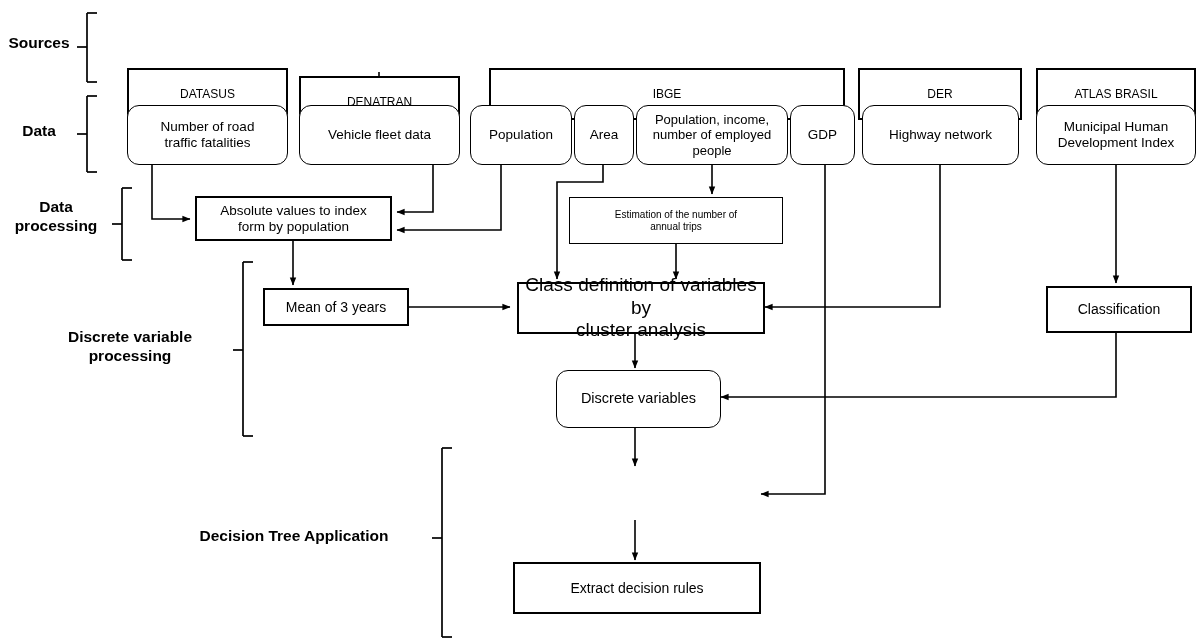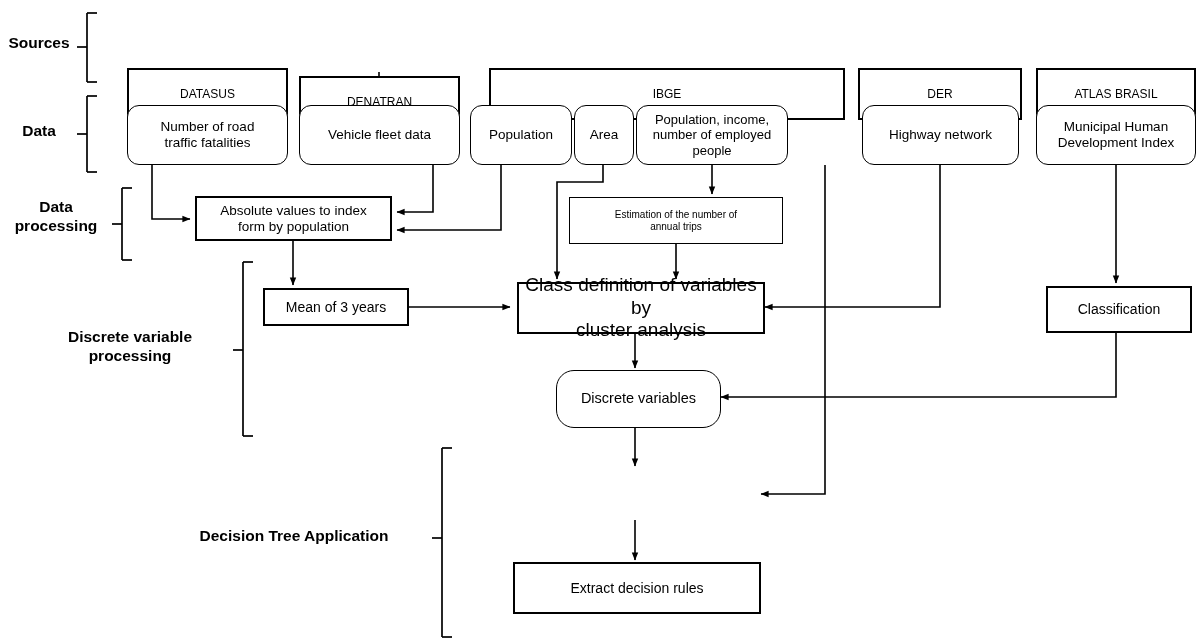--- a/index.html
+++ b/index.html
@@ -5,21 +5,21 @@
   html,body{margin:0;padding:0;background:#ffffff;}
   body{font-family:"Liberation Sans", sans-serif;}
   #canvas{position:relative;width:1204px;height:643px;background:#fff;overflow:hidden;}
   #wires{position:absolute;left:0;top:0;width:1204px;height:643px;}
   .node{position:absolute;box-sizing:border-box;display:flex;align-items:center;justify-content:center;
         text-align:center;background:#fff;color:#000;line-height:1.18;}
   .src{border:2.5px solid #000;font-size:12px;margin-top:48px;}
   .data{border:1.5px solid #000;border-radius:12px;font-size:13.5px;}
   .proc{border:2.5px solid #000;font-size:14px;}
   .proc-thin{border:1.6px solid #000;font-size:14px;}
-  .rounded{border:1.6px solid #000;border-radius:18px;font-size:14.5px;}
+  .rounded{border:1.6px solid #000;border-radius:12px;font-size:14.5px;}
   .seclabel{position:absolute;font-weight:bold;font-size:15.5px;color:#000;text-align:center;line-height:1.2;}
   .node span{display:block;padding:0 4px;}
 </style>
 </head>
 <body>
 
 <div id="canvas">
 
   <svg id="wires" viewBox="0 0 1204 643">
     <defs>
@@ -128,20 +128,21 @@
     </div>
 
   <div class="node data" style="left:127px;top:105px;width:161px;height:60px;white-space:pre-line;text-align:center;"><span>Number of road
 traffic fatalities</span></div>
   <div class="node data" style="left:299px;top:105px;width:161px;height:60px;white-space:pre-line;"><span>Vehicle fleet data</span></div>
   <div class="node data" style="left:470px;top:105px;width:102px;height:60px;white-space:pre-line;"><span>Population</span></div>
   <div class="node data" style="left:574px;top:105px;width:60px;height:60px;white-space:pre-line;"><span>Area</span></div>
   <div class="node data" style="left:636px;top:105px;width:152px;height:60px;white-space:pre-line;font-size:13px;"><span>Population, income,
 number of employed
 people</span></div>
+  <div class="node data" style="left:790px;top:105px;width:65px;height:60px;white-space:pre-line;"><span>GDP</span></div>
   <div class="node data" style="left:862px;top:105px;width:157px;height:60px;white-space:pre-line;"><span>Highway network</span></div>
   <div class="node data" style="left:1036px;top:105px;width:160px;height:60px;white-space:pre-line;"><span>Municipal Human
 Development Index</span></div>
 
   <div class="node proc" style="left:195px;top:196px;width:197px;height:45px;white-space:pre-line;font-size:13.5px;"><span>Absolute values to index
 form by population</span></div>
   <div class="node proc-thin" style="left:569px;top:197px;width:214px;height:47px;white-space:pre-line;font-size:10px;"><span>Estimation of the number of
 annual trips</span></div>
   <div class="node proc" style="left:263px;top:288px;width:146px;height:38px;">
       <span>Mean of 3 years</span>

